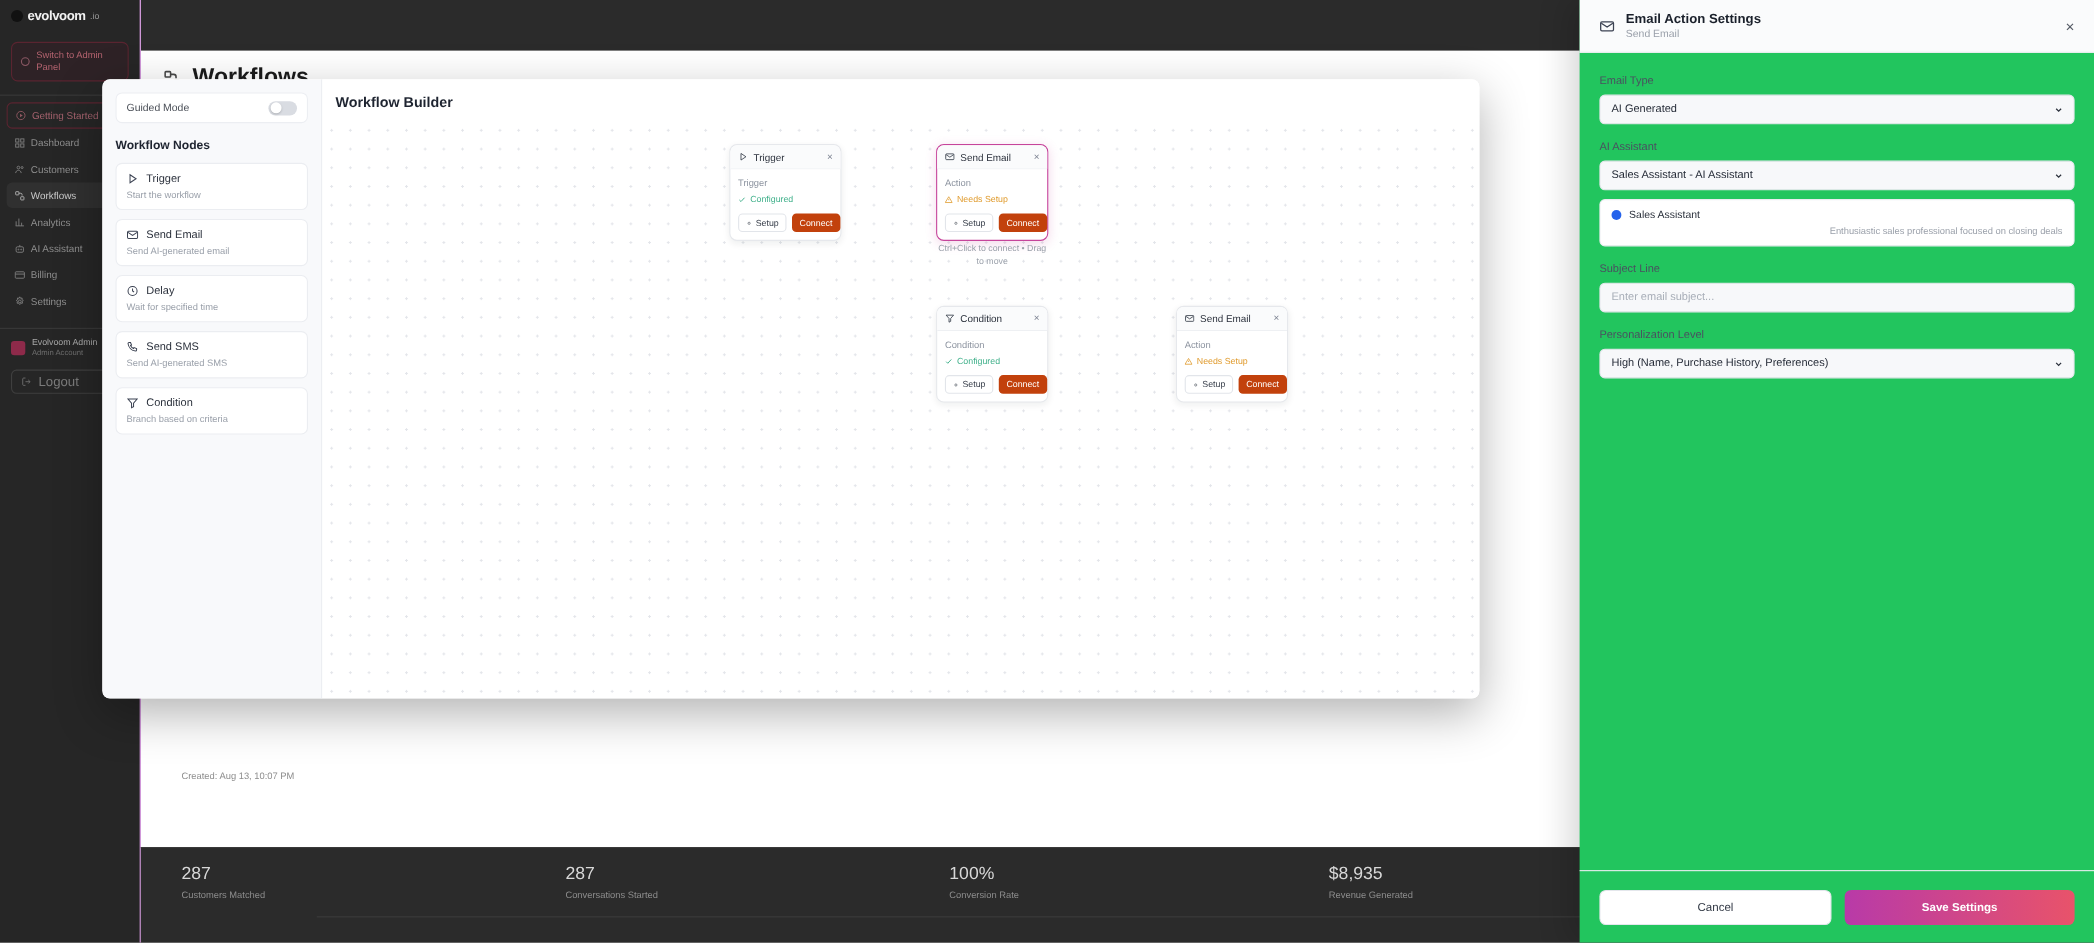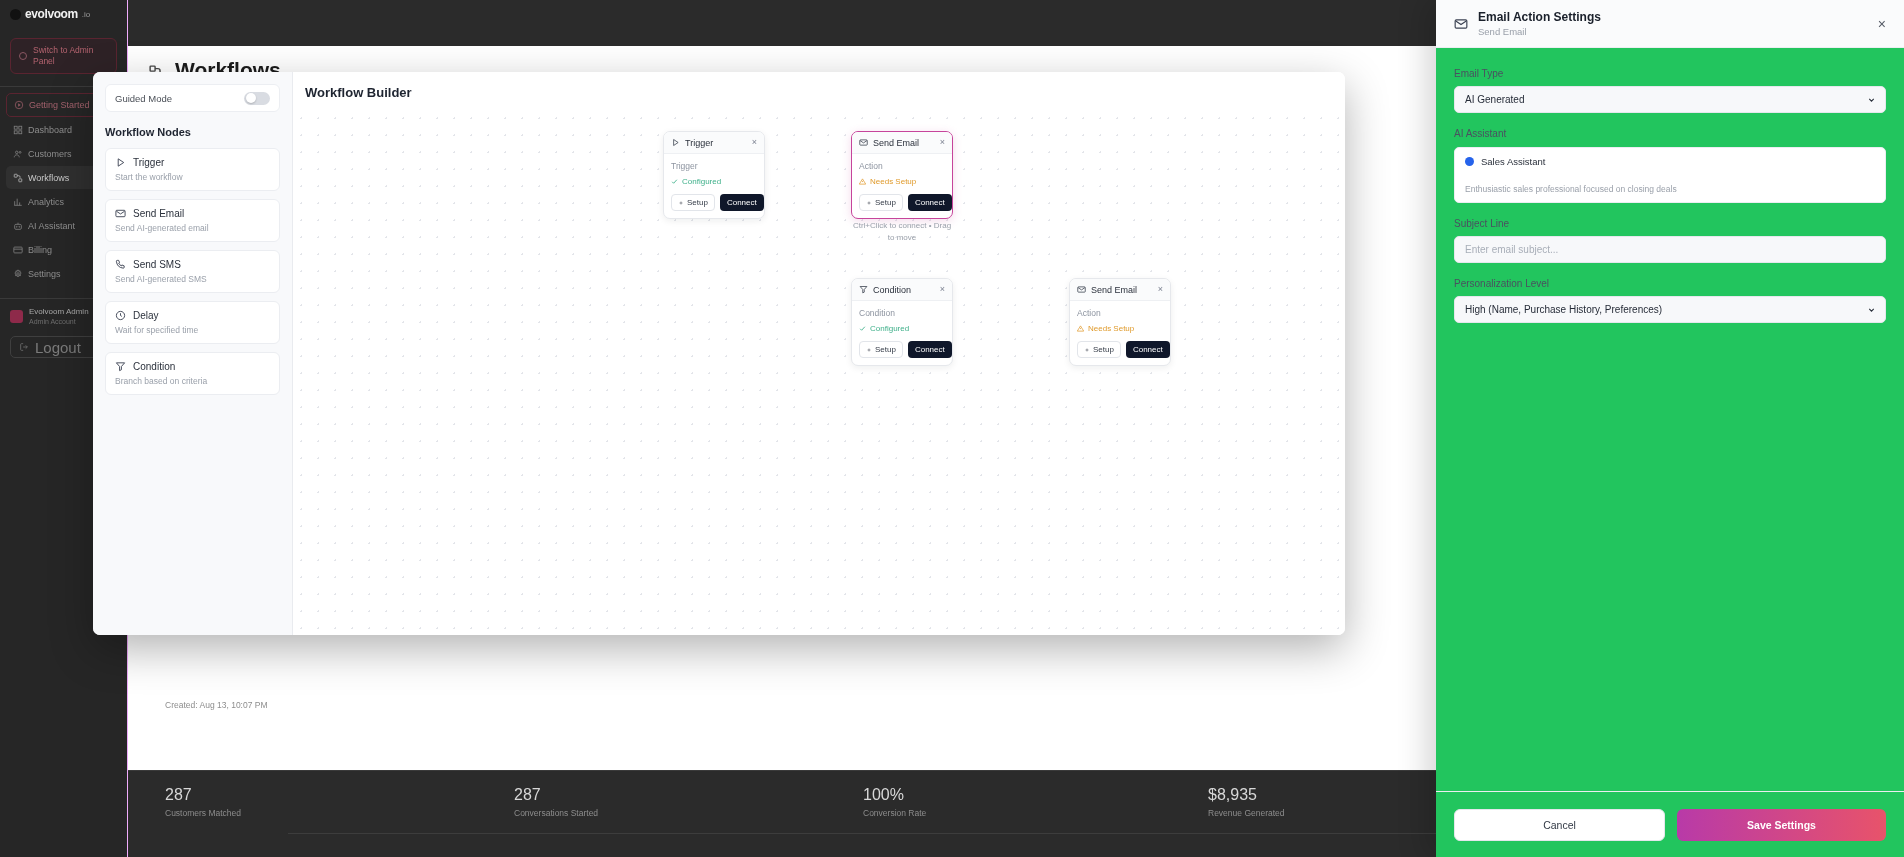--- a/index.html
+++ b/index.html
@@ -56,21 +56,21 @@
 
   .sb-footer { position: absolute; left: 0; right: 0; top: 298px; }
   .sb-foot-div { height: 1px; background: #3a3a3a; margin: 0 0 8px 0; }
   .acct { display: flex; align-items: center; gap: 6px; padding: 0 10px; }
   .acct-av { width: 13px; height: 13px; border-radius: 3px; background: #8e2a4a; flex: none; }
   .acct-name { font-size: 8px; color: #a8a8a8; line-height: 10px; }
   .acct-sub { font-size: 7px; color: #6e6e6e; line-height: 9px; }
   .logout {
     margin: 10px 10px 0 10px; height: 22px; border: 1px solid #3f3f3f;
     border-radius: 5px; display: flex; align-items: center; gap: 6px;
-    padding: 0 8px; color: #7b7b7b; font-size: 15px;
+    padding: 0 8px; color: #7b7b7b; font-size: 12px;
   }
 
   
   .page-head {
     position: absolute; left: 128px; right: 0; top: 0; height: 46px;
     background: #2b2b2b;
   }
   .page-title-row {
     position: absolute; left: 148px; top: 58px;
     display: flex; align-items: center; gap: 10px;
@@ -160,21 +160,21 @@
   .wf-status.ok { color: #3fb08a; }
   .wf-status.warn { color: #e09b2d; }
   .wf-btns { display: flex; gap: 5px; }
   .btn-setup {
     flex: none; height: 17px; border: 1px solid #e2e5ea; border-radius: 4px;
     background: #fff; display: flex; align-items: center; gap: 3px;
     padding: 0 6px; font-size: 8px; color: #343b47;
   }
   .btn-connect {
     flex: none; height: 17px; border-radius: 4px;
-    background: #0f172a; color: #fff; font-size: 8px;
+    background: #c2410c; color: #fff; font-size: 8px;
     display: flex; align-items: center; padding: 0 7px; border: none;
   }
   .wf-hint {
     position: absolute; left: 0; right: 0; top: 100%;
     text-align: center; font-size: 8px; color: #9aa0aa; line-height: 12px;
     padding-top: 2px; pointer-events: none;
   }
 
   
   .drawer {
@@ -207,21 +207,21 @@
     position: absolute; right: 9px; top: 50%; transform: translateY(-50%);
     width: 9px; height: 9px; color: #2b313c;
   }
   .assistant-card {
     border: 1px solid #ebedf1; border-radius: 5px; padding: 8px 10px;
     margin-top: 8px; background: #fff;
   }
   .assistant-top { display: flex; align-items: center; gap: 7px; }
   .assistant-dot { width: 9px; height: 9px; border-radius: 50%; background: #2563eb; flex: none; }
   .assistant-name { font-size: 9.5px; color: #2b313c; }
-  .assistant-desc { font-size: 8.5px; color: #9aa0aa; margin-top: 17px; }
+  .assistant-desc { font-size: 8.5px; color: #9aa0aa; margin-top: 4px; text-align: right; }
 
   .drawer-foot {
     flex: none; height: 66px; border-top: 1px solid #eceef2;
     display: flex; align-items: center; gap: 12px; padding: 0 18px;
   }
   .btn-cancel {
     flex: 1; height: 32px; border: 1px solid #e4e7ec; border-radius: 6px;
     background: #fff; font-size: 10.5px; color: #333a46;
     display: flex; align-items: center; justify-content: center;
     font-family: "Liberation Sans", sans-serif;
@@ -429,39 +429,39 @@
           </span>
           <span class="node-card-name">Send Email</span>
         </div>
         <div class="node-card-desc">Send AI-generated email</div>
       </div>
 
       <div class="node-card">
         <div class="node-card-top">
           <span class="node-card-ico">
             <svg viewBox="0 0 24 24" fill="none" stroke="currentColor" stroke-width="2">
-                <path d="M5 3h3l2 5-2 1a12 12 0 006 6l1-2 5 2v3a2 2 0 01-2 2A17 17 0 013 5a2 2 0 012-2z"></path>
-              </svg>
-          </span>
-          <span class="node-card-name">Send SMS</span>
-        </div>
-        <div class="node-card-desc">Send AI-generated SMS</div>
+                <circle cx="12" cy="12" r="9"></circle>
+                <path d="M12 7v5l3 2"></path>
+              </svg>
+          </span>
+          <span class="node-card-name">Delay</span>
+        </div>
+        <div class="node-card-desc">Wait for specified time</div>
       </div>
 
       <div class="node-card">
         <div class="node-card-top">
           <span class="node-card-ico">
             <svg viewBox="0 0 24 24" fill="none" stroke="currentColor" stroke-width="2">
-                <circle cx="12" cy="12" r="9"></circle>
-                <path d="M12 7v5l3 2"></path>
-              </svg>
-          </span>
-          <span class="node-card-name">Delay</span>
-        </div>
-        <div class="node-card-desc">Wait for specified time</div>
+                <path d="M5 3h3l2 5-2 1a12 12 0 006 6l1-2 5 2v3a2 2 0 01-2 2A17 17 0 013 5a2 2 0 012-2z"></path>
+              </svg>
+          </span>
+          <span class="node-card-name">Send SMS</span>
+        </div>
+        <div class="node-card-desc">Send AI-generated SMS</div>
       </div>
 
       <div class="node-card">
         <div class="node-card-top">
           <span class="node-card-ico">
             <svg viewBox="0 0 24 24" fill="none" stroke="currentColor" stroke-width="2">
                 <polygon points="3,4 21,4 14,12 14,19 10,21 10,12"></polygon>
               </svg>
           </span>
           <span class="node-card-name">Condition</span>
@@ -641,20 +641,28 @@
           <span class="chev">
             <svg viewBox="0 0 24 24" fill="none" stroke="currentColor" stroke-width="3">
                 <path d="M6 9l6 6 6-6"></path>
               </svg>
           </span>
         </div>
       </div>
 
       <div class="field-group">
         <div class="field-label">AI Assistant</div>
+        <div class="select">
+          <span>Sales Assistant - AI Assistant</span>
+          <span class="chev">
+            <svg viewBox="0 0 24 24" fill="none" stroke="currentColor" stroke-width="3">
+                <path d="M6 9l6 6 6-6"></path>
+              </svg>
+          </span>
+        </div>
         <div class="assistant-card">
           <div class="assistant-top">
             <span class="assistant-dot"></span>
             <span class="assistant-name">Sales Assistant</span>
           </div>
           <div class="assistant-desc">Enthusiastic sales professional focused on closing deals</div>
         </div>
       </div>
 
       <div class="field-group">

